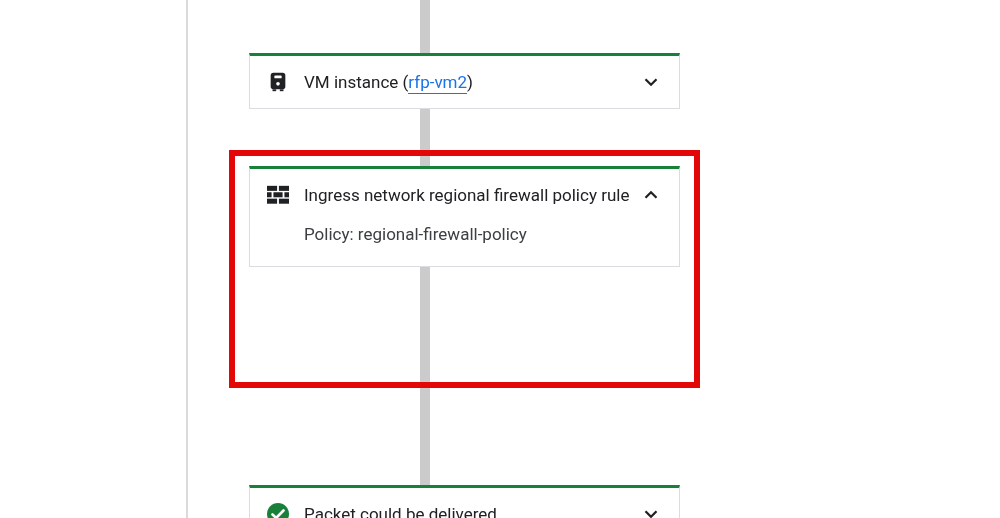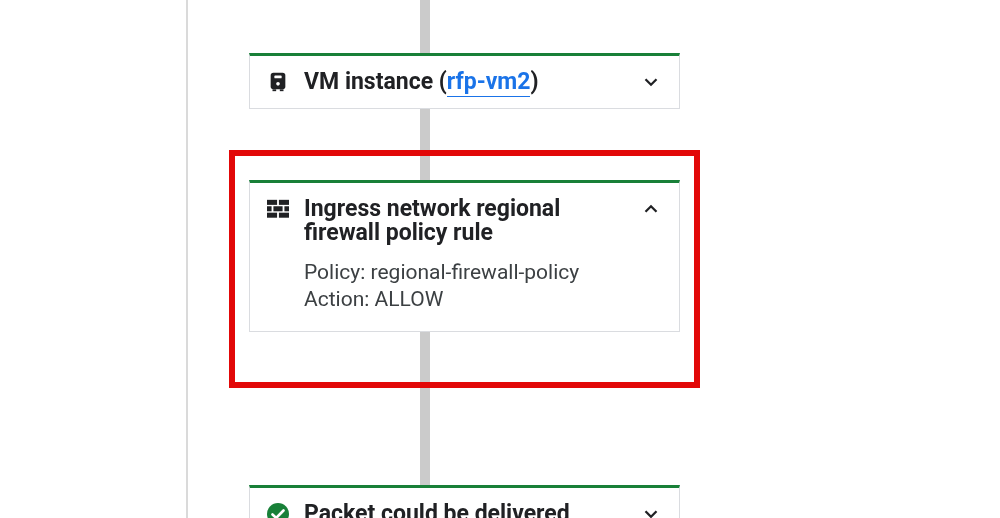--- a/index.html
+++ b/index.html
@@ -29,63 +29,62 @@
     }
     .card-wrap {
       position: absolute;
       left: 249px;
       width: 431px;
       background: #fff;
       border: 1px solid #dadce0;
       border-top: 3px solid #188038;
     }
     .card1 { top: 53px; }
-    .card2 { top: 180px; }
+    .card2 { top: 166px; }
     .card3 { top: 449px; margin-top: 36px; }
     .card-head {
       display: flex;
       align-items: flex-start;
       padding: 14px 16px 14px 16px;
     }
     .card-head.tall { padding-bottom: 14px; }
     .icon-slot {
       width: 24px;
       height: 24px;
       margin-right: 14px;
       display: flex;
       align-items: center;
       justify-content: center;
       flex-shrink: 0;
     }
     .card-title {
-      font-size: 23px;
+      font-size: 17px;
       color: #202124;
       line-height: 24px;
       flex: 1;
-      font-weight: bold;
     }
     .card-title .paren { color: #202124; }
     .link {
       color: #1a73e8;
       text-decoration: none;
       border-bottom: 1px solid #1a73e8;
       padding-bottom: 1px;
     }
     .chev {
       width: 24px;
       height: 24px;
       flex-shrink: 0;
       display: flex;
       align-items: center;
       justify-content: center;
       cursor: pointer;
     }
     .details {
       padding: 0 16px 18px 54px;
-      font-size: 21px;
+      font-size: 17px;
       color: #3c4043;
       line-height: 27px;
     }
     .highlight-box {
       position: absolute;
       left: 229px;
       top: 150px;
       width: 471px;
       height: 238px;
       border: 6px solid #e20808;
@@ -141,24 +140,20 @@
       <svg width="22" height="22" viewBox="0 0 24 24" fill="none" stroke="#202124" stroke-width="2.5">
         <polyline points="6 15 12 9 18 15"></polyline>
       </svg>
     </div>
   </div>
   <div class="details">
     <div class="kv-row">
       <span class="kv-label">Policy:</span>
       <span>regional-firewall-policy</span>
     </div>
-    <div class="kv-row">
-      <span class="kv-label">Action:</span>
-      <span>ALLOW</span>
-    </div>
   </div>
 </div>
 
 <div class="highlight-box"></div>
 
 <div class="card-wrap card3">
   <div class="card-head">
     <div class="icon-slot">
       <svg width="24" height="24" viewBox="0 0 24 24">
         <circle cx="12" cy="12" r="11" fill="#188038"></circle>

